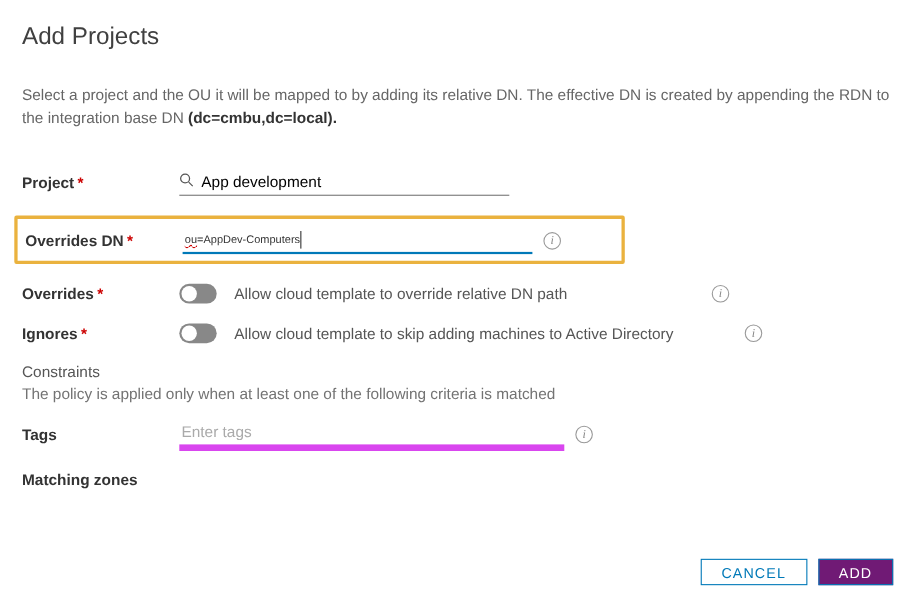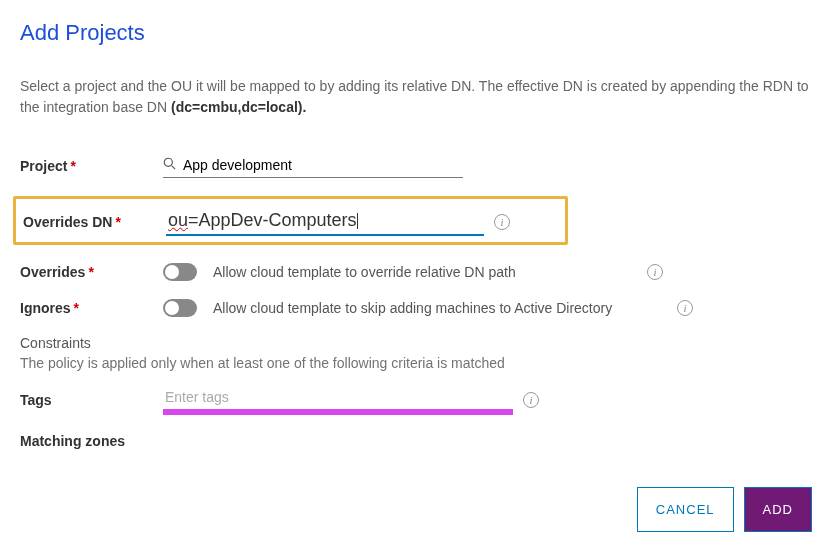--- a/index.html
+++ b/index.html
@@ -9,21 +9,21 @@
       color: #333;
       padding: 16px 20px 20px 20px;
       width: 832px;
       height: 550px;
       position: relative;
       background: #fff;
     }
     h1 {
       font-size: 22px;
       font-weight: 400;
-      color: #1d4ed8;
+      color: #404040;
       margin-bottom: 30px;
       margin-top: 4px;
     }
     .intro {
       color: #666;
       line-height: 1.5;
       margin-bottom: 35px;
     }
     .intro b { color: #333; font-weight: 600; }
     .form-row {
@@ -83,21 +83,21 @@
       margin-bottom: 18px;
       width: 555px;
       display: flex;
       align-items: center;
     }
     .highlight-row .form-label { width: 146px; padding-left: 3px; }
     .dn-input {
       border: none;
       border-bottom: 2px solid #0079b8;
       padding: 3px 2px;
-      font-size: 18px;
+      font-size: 10px;
       width: 318px;
       background: transparent;
       outline: none;
     }
     .dn-input-wrap { display: flex; align-items: center; }
     .caret {
       display: inline-block;
       width: 1px;
       height: 16px;
       background: #333;
@@ -146,21 +146,21 @@
     }
     .tags-input::placeholder { color: #aaa; }
     .footer {
       position: absolute;
       bottom: 18px;
       right: 20px;
       display: flex;
       gap: 10px;
     }
     .btn {
-      height: 45px;
+      height: 24px;
       padding: 0 18px;
       font-size: 13px;
       letter-spacing: 1px;
       cursor: pointer;
       font-weight: 500;
       display: inline-flex;
       align-items: center;
     }
     .btn-cancel {
       background: #fff;

